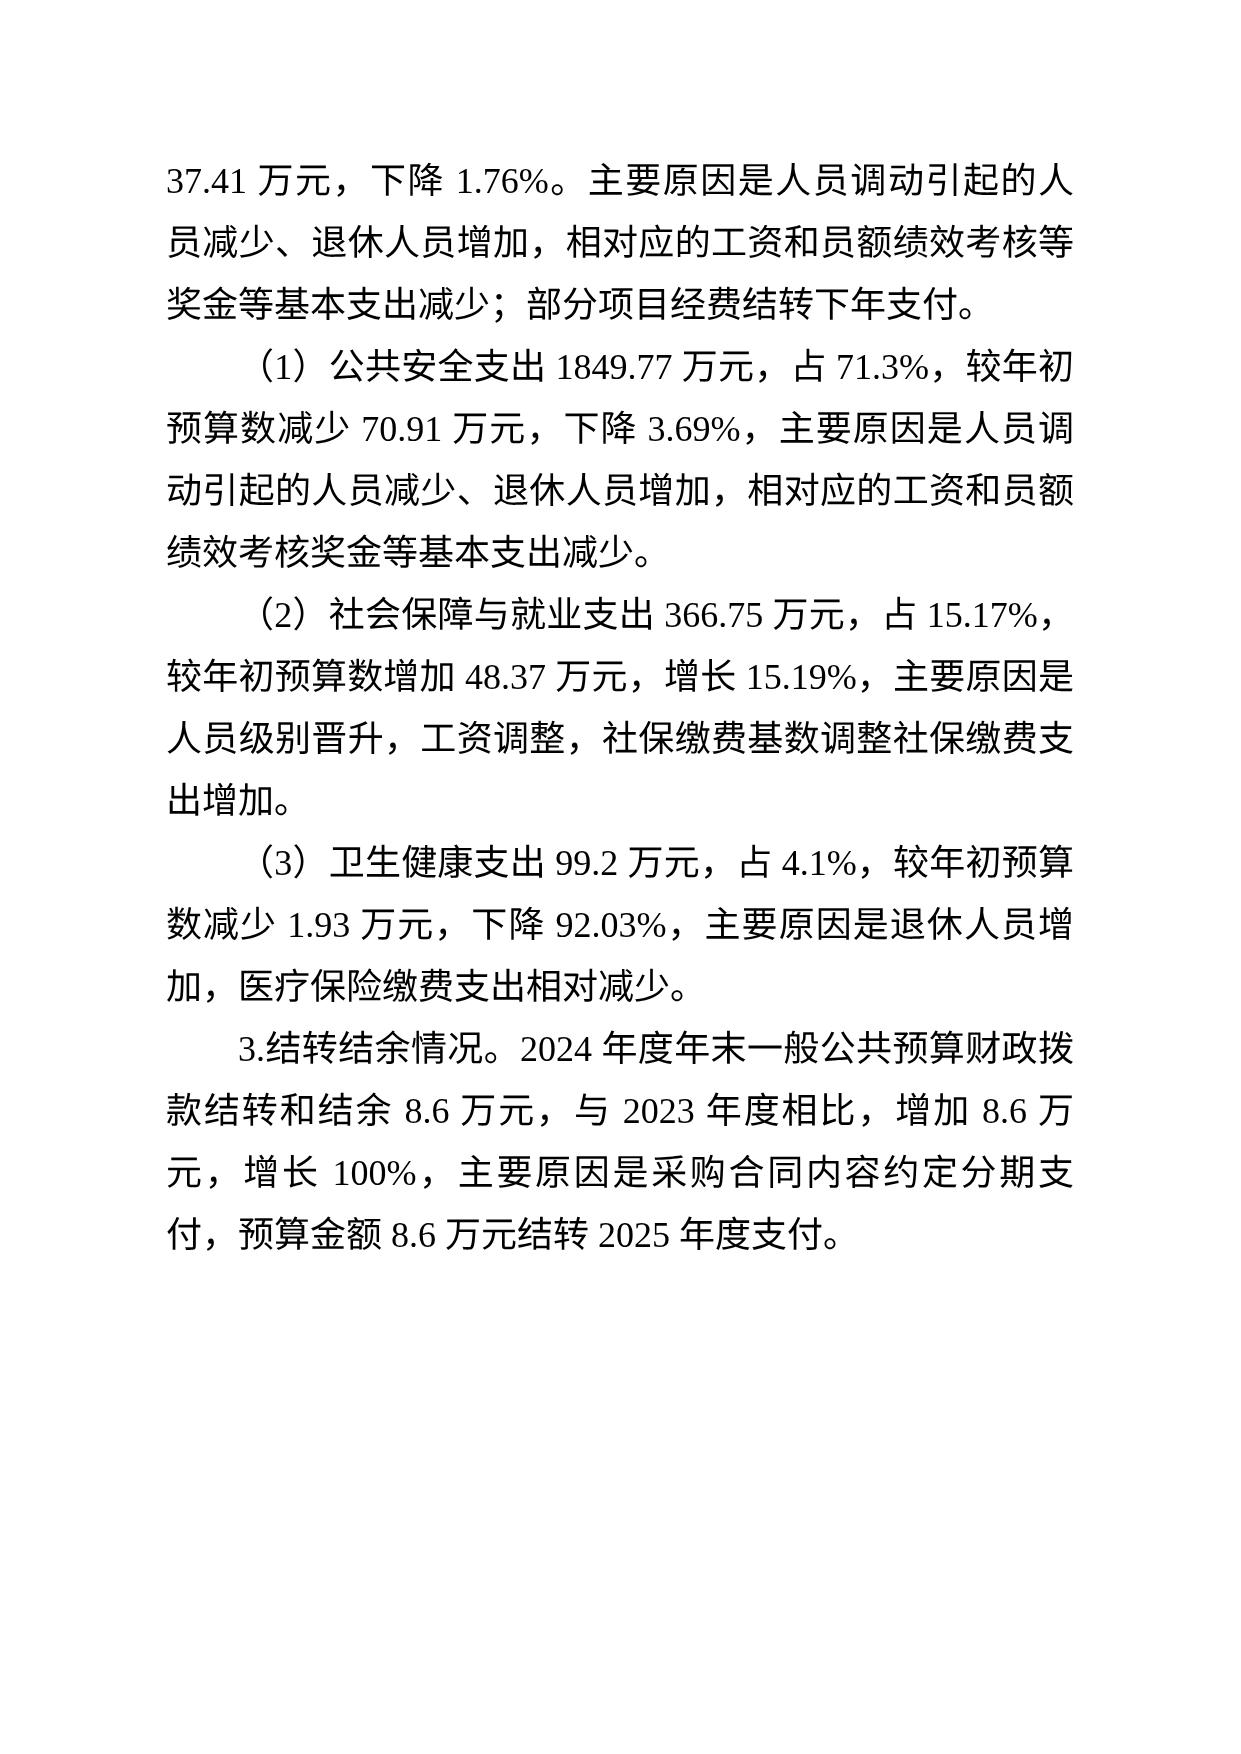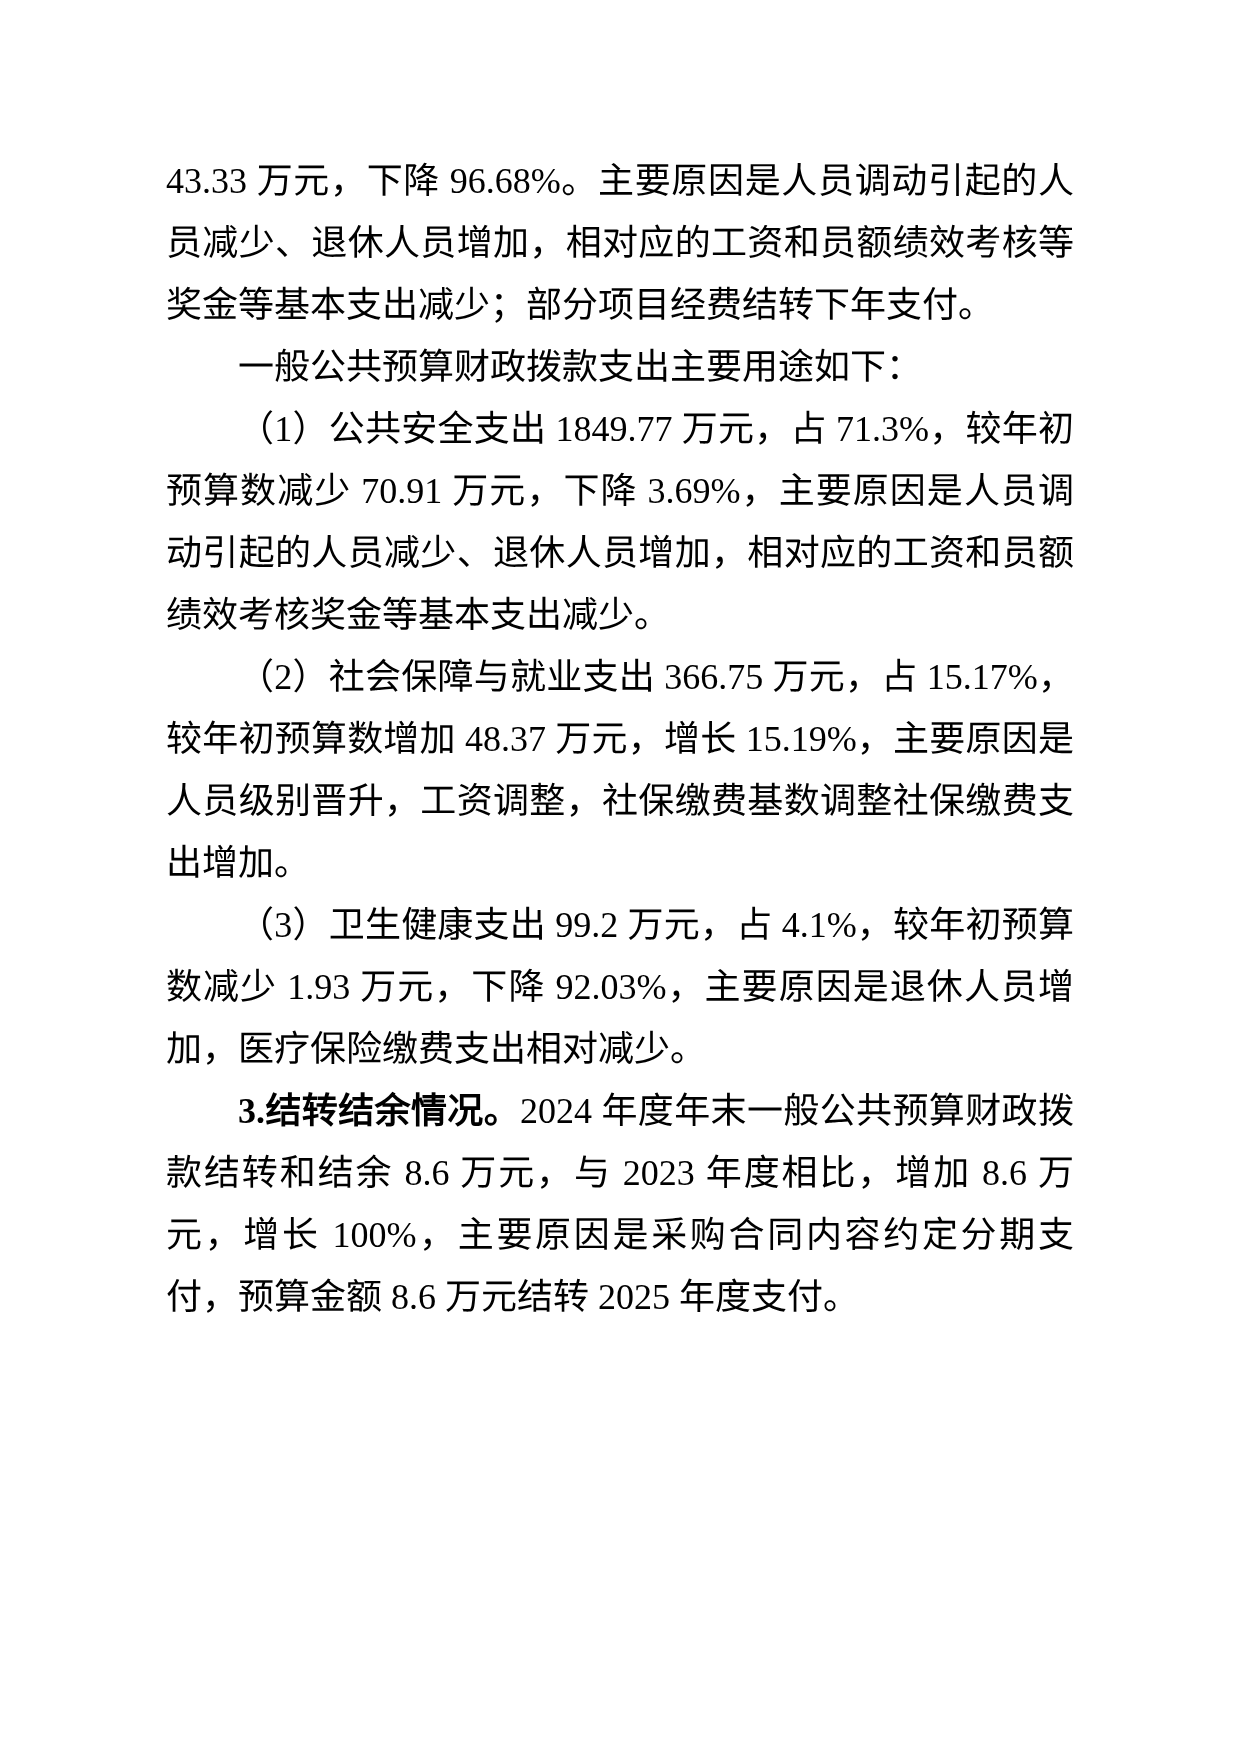--- a/index.html
+++ b/index.html
@@ -34,32 +34,31 @@
     text-align: justify;
     text-justify: inter-character;
     text-indent: 2em;
     font-weight: normal;
     word-break: break-all;
   }
   .para.no-indent {
     text-indent: 0;
   }
   .bold {
-    font-weight: bold;
+    font-weight: normal;
   }
 </style>
 </head>
 <body>
 
 <div class="page">
   <div class="content">
 
-    <p class="para no-indent">43.33 万元，下降 96.68%。主要原因是人员调动引起的人员减少、退休人员增加，相对应的工资和员额绩效考核等奖金等基本支出减少；部分项目经费结转下年支付。</p>
+    <p class="para no-indent">37.41 万元，下降 1.76%。主要原因是人员调动引起的人员减少、退休人员增加，相对应的工资和员额绩效考核等奖金等基本支出减少；部分项目经费结转下年支付。</p>
 
-    <p class="para">一般公共预算财政拨款支出主要用途如下：</p>
 
     <p class="para">（1）公共安全支出 1849.77 万元，占 71.3%，较年初预算数减少 70.91 万元，下降 3.69%，主要原因是人员调动引起的人员减少、退休人员增加，相对应的工资和员额绩效考核奖金等基本支出减少。</p>
 
     <p class="para">（2）社会保障与就业支出 366.75 万元，占 15.17%，较年初预算数增加 48.37 万元，增长 15.19%，主要原因是人员级别晋升，工资调整，社保缴费基数调整社保缴费支出增加。</p>
 
     <p class="para">（3）卫生健康支出 99.2 万元，占 4.1%，较年初预算数减少 1.93 万元，下降 92.03%，主要原因是退休人员增加，医疗保险缴费支出相对减少。</p>
 
 
     <p class="para">
       <span class="bold">3.结转结余情况。</span><span>2024 年度年末一般公共预算财政拨款结转和结余 8.6 万元，与 2023 年度相比，增加 8.6 万元，增长 100%，主要原因是采购合同内容约定分期支付，预算金额 8.6 万元结转 2025 年度支付。</span>

